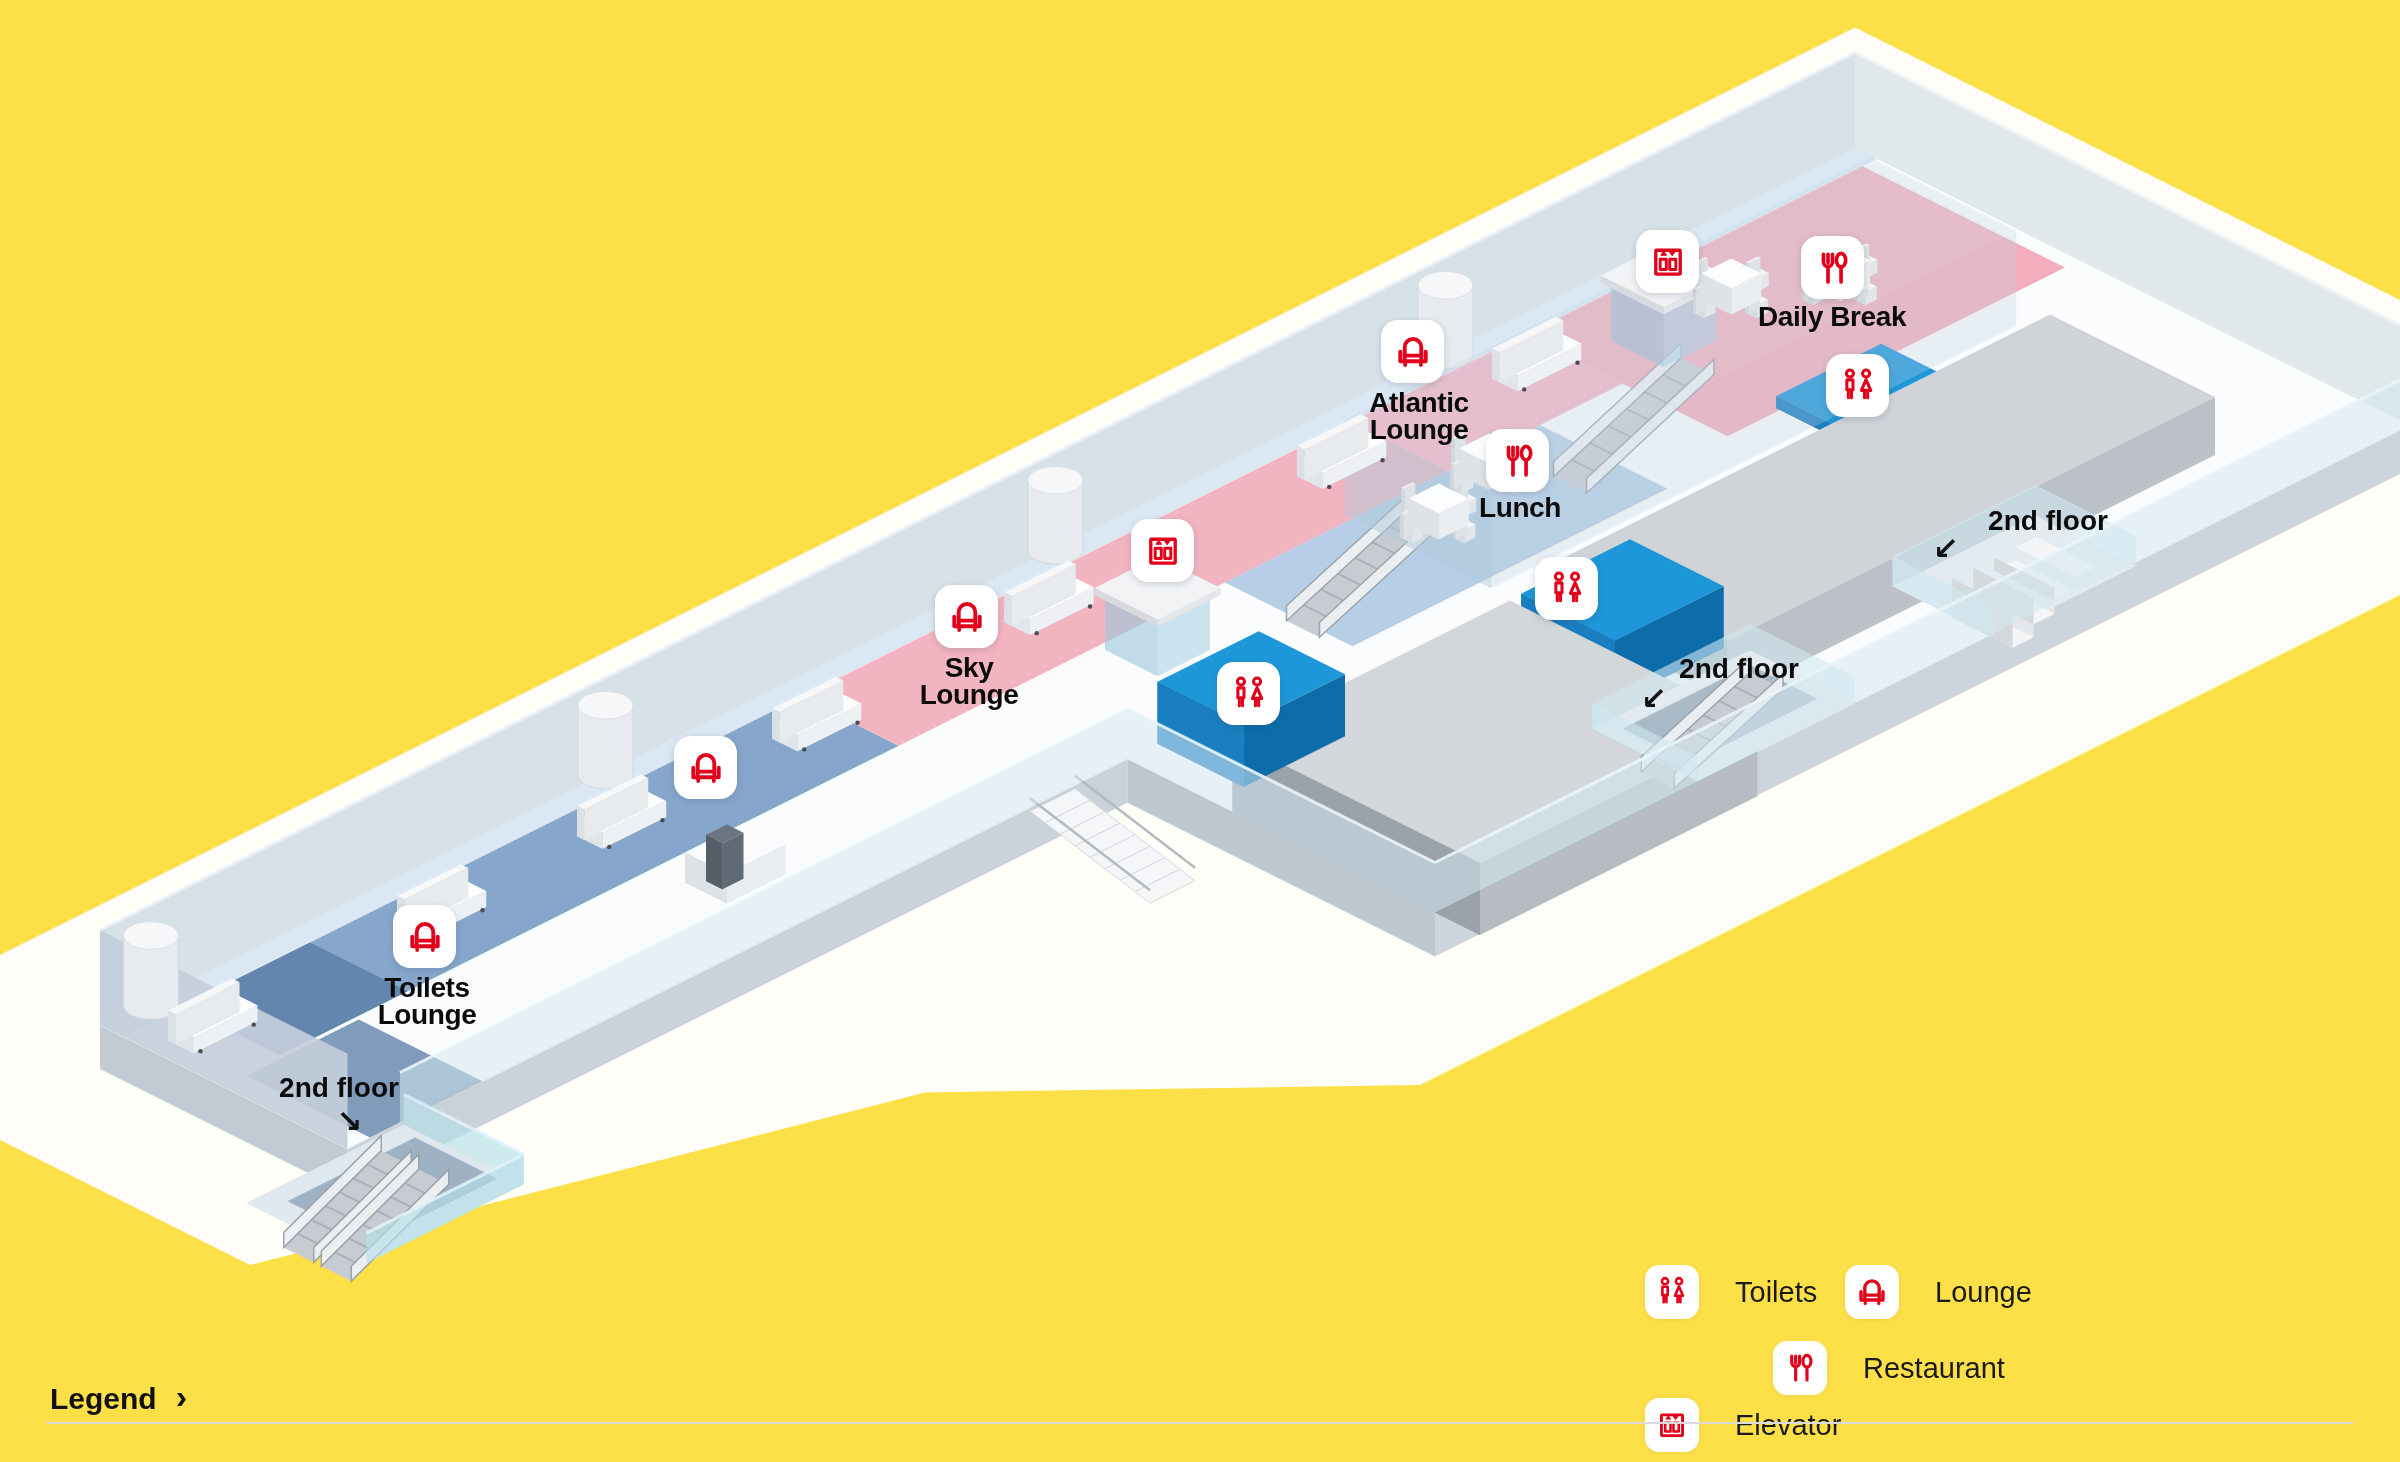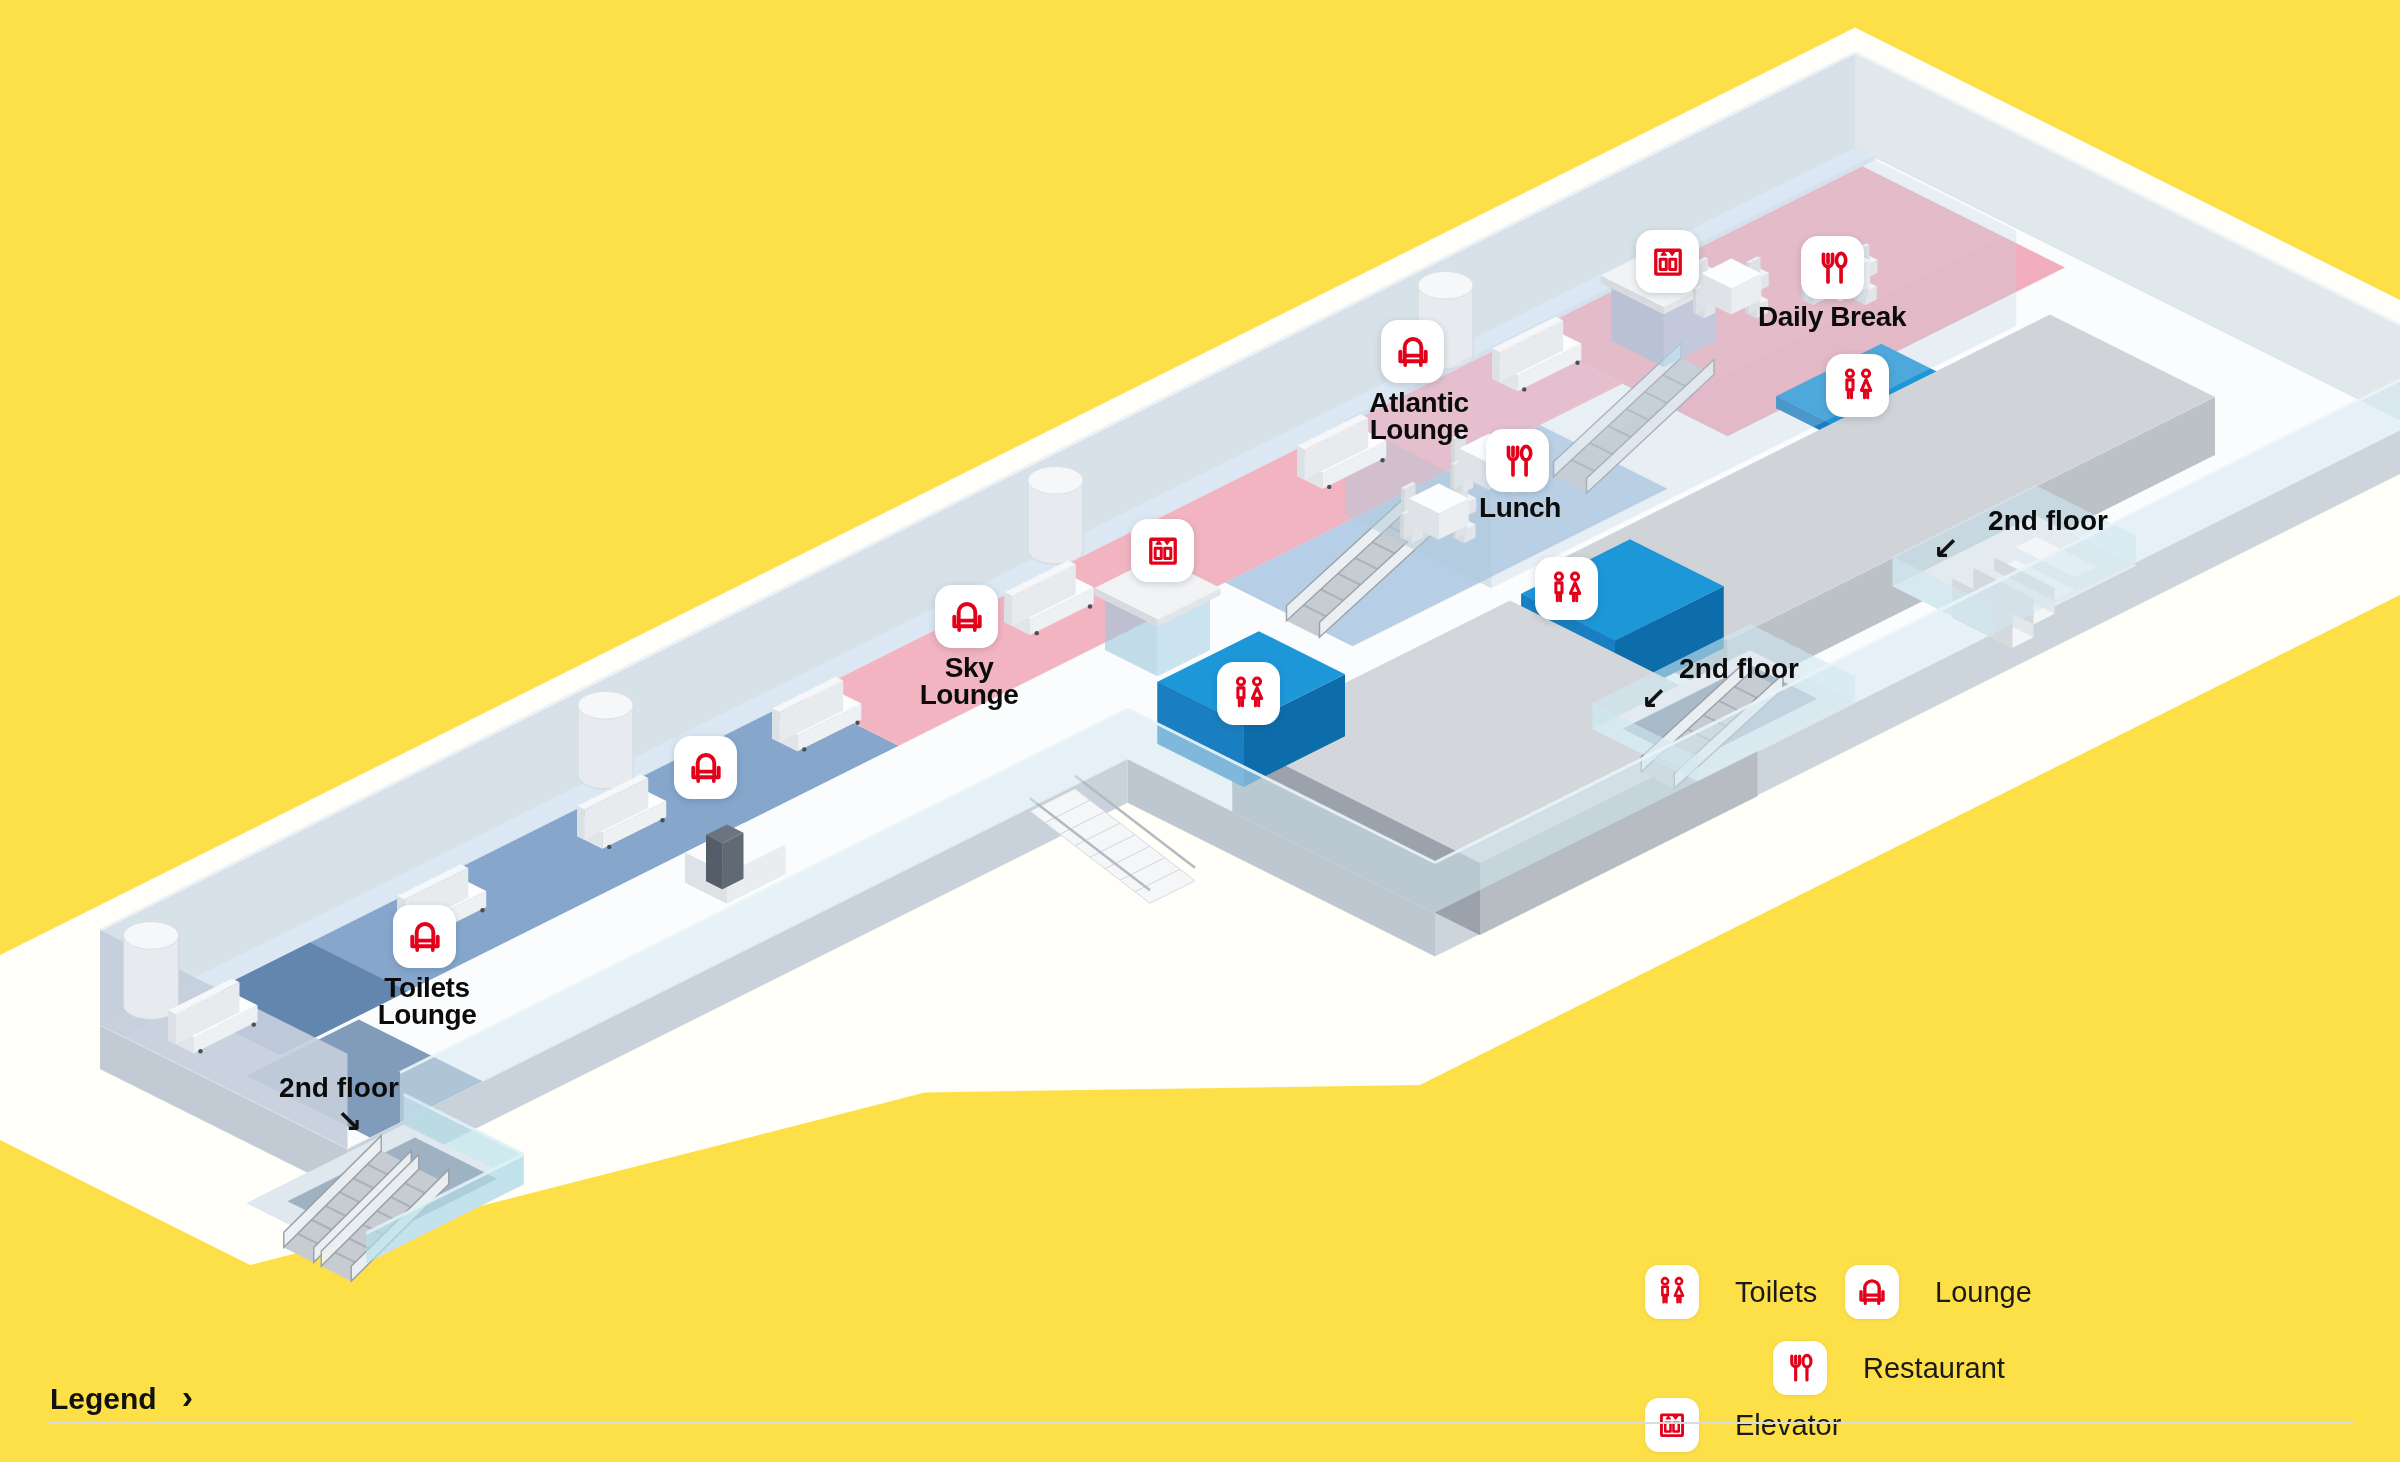--- a/index.html
+++ b/index.html
@@ -23,21 +23,21 @@
   .floor-arrow{position:absolute;font-family:"DejaVu Sans",sans-serif;
                font-size:31px;font-weight:700;color:#111;line-height:1;}
 
   
   .legend-item{position:absolute;display:flex;align-items:center;gap:36px;}
   .legend-icon-box{width:54px;height:54px;background:#fff;border-radius:14px;
                    box-shadow:0 1px 4px rgba(60,75,95,.10);
                    display:flex;align-items:center;justify-content:center;}
   .legend-text{font-size:29px;color:#1a1a1a;}
   #legend-link{position:absolute;left:50px;top:1382px;display:flex;
-               align-items:center;gap:25px;cursor:pointer;}
+               align-items:center;gap:19px;cursor:pointer;}
   #legend-link .lg{font-size:30px;font-weight:700;color:#111;}
   #legend-link .chev{font-size:34px;font-weight:700;color:#111;line-height:1;
                      transform:translateY(-3px);}
   #bottom-divider{position:absolute;left:47px;top:1422px;width:2306px;height:2px;
                   background:#d9dbdd;}
 </style>
 </head>
 <body>
 
 <div id="stage">

